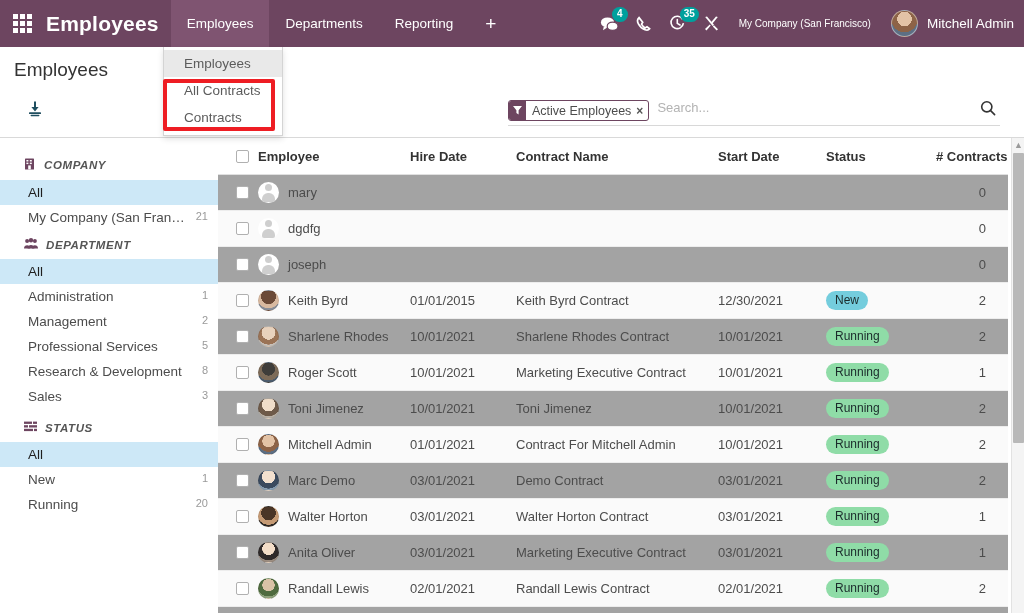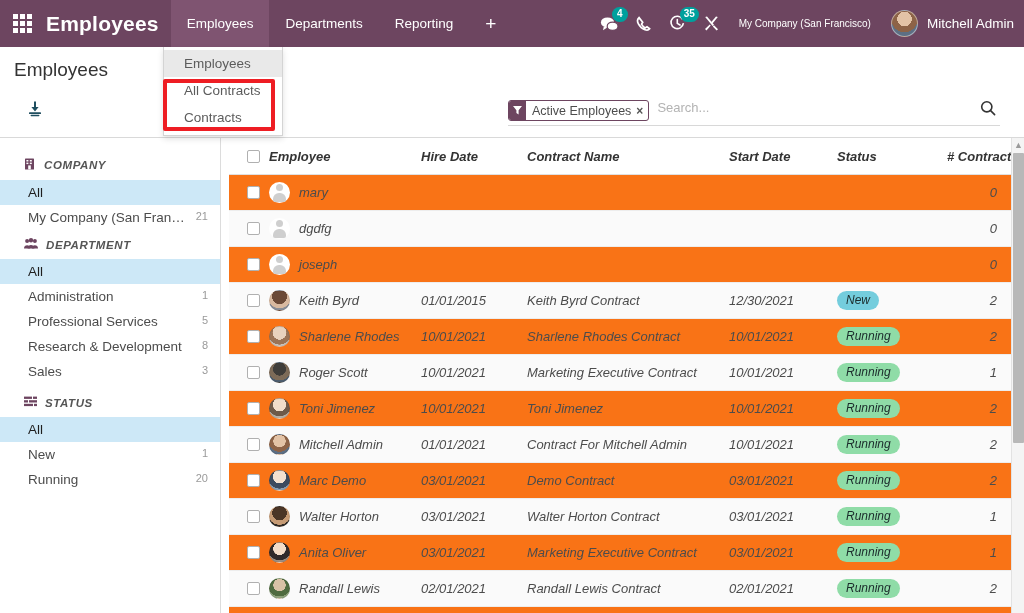--- a/index.html
+++ b/index.html
@@ -174,23 +174,23 @@
     display: flex; 
     padding: 5px 12px 5px 28px;
     font-size: 13.5px; color: #4c4c4c; cursor: pointer;
   }
   .sb-item.selected { background: #cde8f7; color: #1f1f1f; }
   .sb-item .sb-label { flex: 1; white-space: nowrap; overflow: hidden; text-overflow: ellipsis; }
   .sb-item .sb-count { font-size: 11px; color: #9a9a9a; padding-left: 6px; }
 
   
   .list-area {
-    position: absolute; left: 229px; top: 138px;
+    position: absolute; left: 218px; top: 138px;
     width: 790px; height: 475px;
-    background: #f97316; overflow: hidden; font-style: italic;
+    background: #a3a3a3; overflow: hidden;
   }
   table.o-list { width: 790px; border-collapse: collapse; table-layout: fixed; }
   table.o-list th {
     font-size: 13px; font-weight: bold; color: #333;
     text-align: left; padding: 11px 0 10px;
     border-bottom: 1px solid #e0e0e0; background: #fff;
     white-space: nowrap;
   }
   table.o-list td {
     font-size: 13px; color: #4c4c4c;
@@ -442,20 +442,24 @@
       </span>
       <span>DEPARTMENT</span>
     </div>
     <div class="sb-item selected">
       <span class="sb-label">All</span>
       <span class="sb-count"></span>
     </div>
     <div class="sb-item">
       <span class="sb-label">Administration</span>
       <span class="sb-count">1</span>
+    </div>
+    <div class="sb-item">
+      <span class="sb-label">Management</span>
+      <span class="sb-count">2</span>
     </div>
     <div class="sb-item">
       <span class="sb-label">Professional Services</span>
       <span class="sb-count">5</span>
     </div>
     <div class="sb-item">
       <span class="sb-label">Research &amp; Development</span>
       <span class="sb-count">8</span>
     </div>
     <div class="sb-item">

